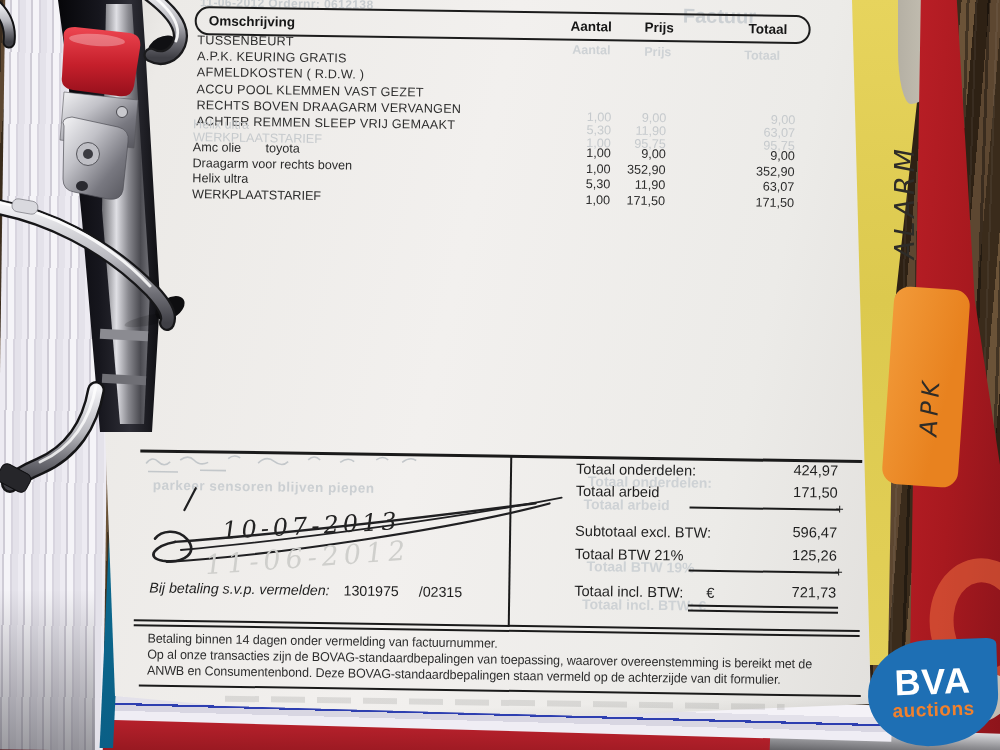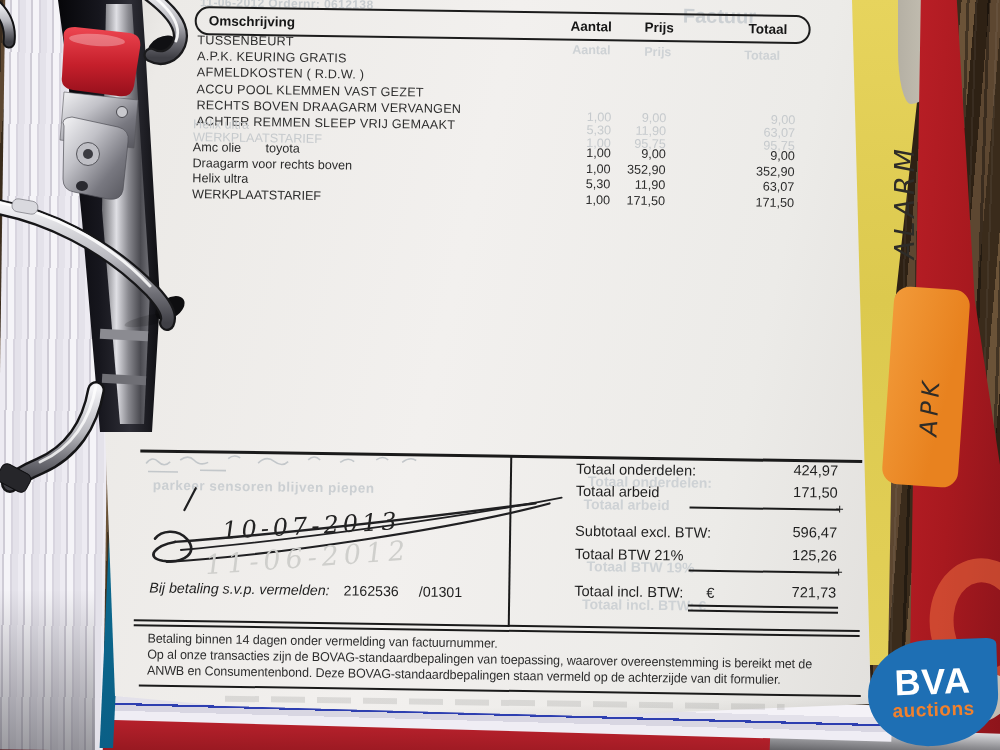--- a/index.html
+++ b/index.html
@@ -307,21 +307,21 @@
         <path d="M398,16 C300,30 150,50 38,60" stroke-width="2.4"></path>
         <path d="M38,60 C18,64 8,76 26,79 C48,82 62,70 50,57 C40,46 24,49 18,57" stroke-width="2.6"></path>
         <path d="M30,80 C140,72 320,42 412,16" stroke-width="2.2"></path>
         <path d="M44,68 C170,55 340,28 424,10" stroke-width="1.8"></path>
         <path d="M58,6 L47,28" stroke-width="2.2"></path>
       </g>
     </svg>
     <div class="abs sig-date">10-07-2013</div>
     <div class="abs ghost-date">11-06-2012</div>
     <div class="abs payline">
-      <span>Bij betaling s.v.p. vermelden:</span><span class="n1">2162536</span><span class="n2">/01301</span>
+      <span>Bij betaling s.v.p. vermelden:</span><span class="n1">1301975</span><span class="n2">/02315</span>
     </div>
 
     <div class="abs hr" style="left:58px;top:620px;width:726px;height:2px"></div>
     <div class="abs hr" style="left:58px;top:625px;width:726px;height:1.5px"></div>
     <div class="abs footer-line" style="top:631px">Betaling binnen 14 dagen onder vermelding van factuurnummer.</div>
     <div class="abs footer-line" style="top:647px">Op al onze transacties zijn de BOVAG-standaardbepalingen van toepassing, waarover overeenstemming is bereikt met de</div>
     <div class="abs footer-line" style="top:663px">ANWB en Consumentenbond. Deze BOVAG-standaardbepalingen staan vermeld op de achterzijde van dit formulier.</div>
     <div class="abs hr" style="left:64px;top:685px;width:722px;height:2px"></div>
     <div class="abs ghost-bar"></div>
   </div>

